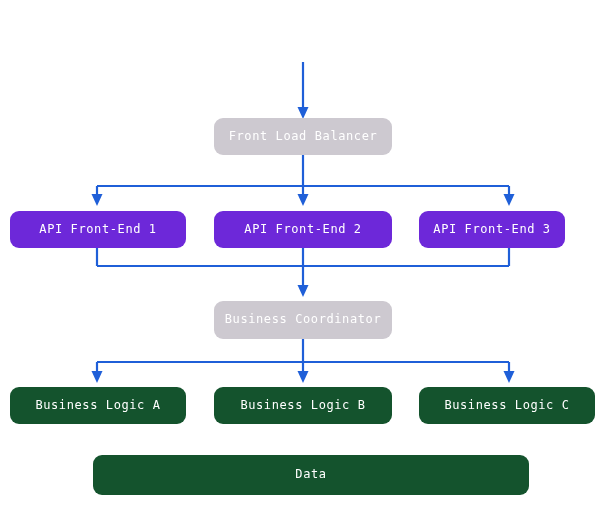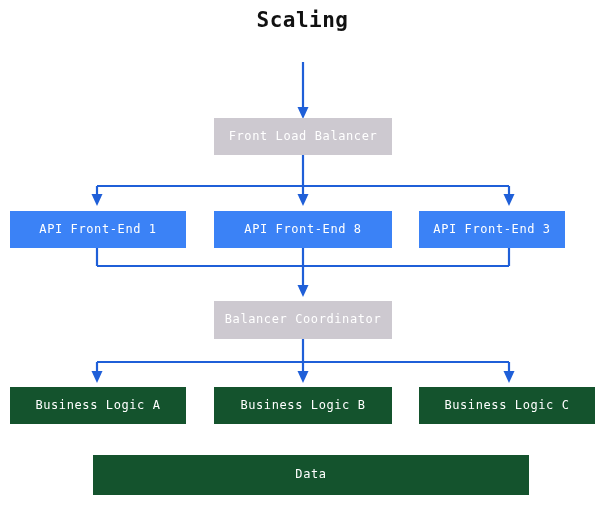--- a/index.html
+++ b/index.html
@@ -38,23 +38,24 @@
     display: flex;
     align-items: center;
     justify-content: center;
     font-family: "DejaVu Sans Mono", "Liberation Mono", monospace;
     font-size: 12px;
     letter-spacing: 0.6px;
     color: #ffffff;
     text-align: center;
     line-height: 1.1;
     user-select: none;
+    border-radius: 9px;
   }
   .node-gray   { background: #cdc9d0; }
-  .node-blue   { background: #3b82f6; }
+  .node-blue   { background: #6d28d9; }
   .node-orange { background: #14532d; }
 
   svg.edges {
     position: absolute;
     left: 0;
     top: 0;
     width: 605px;
     height: 506px;
     overflow: visible;
     pointer-events: none;
@@ -65,21 +66,20 @@
     stroke: #1f5fd8;
     stroke-width: 2.2;
   }
   svg.edges polygon { fill: #1f5fd8; }
 </style>
 </head>
 <body>
 
 <div id="diagram-root">
 
-  <div class="diagram-title">Scaling</div>
 
   <svg class="edges" viewBox="0 0 605 506" xmlns="http://www.w3.org/2000/svg">
 
     <g>
       <line x1="303" y1="62" x2="303" y2="111"></line>
       <polygon points="303,119 297.5,107 308.5,107"></polygon>
     </g>
 
     <g>
       <line x1="303" y1="155" x2="303" y2="186"></line>
@@ -108,24 +108,24 @@
       <line x1="303" y1="362" x2="303" y2="375"></line>
       <polygon points="303,383 297.5,371 308.5,371"></polygon>
       <line x1="509" y1="362" x2="509" y2="375"></line>
       <polygon points="509,383 503.5,371 514.5,371"></polygon>
     </g>
   </svg>
 
   <div class="node node-gray" style="left:214px; top:118px; width:178px; height:37px;">Front Load Balancer</div>
 
   <div class="node node-blue" style="left:10px; top:211px; width:176px; height:37px;">API Front-End 1</div>
-  <div class="node node-blue" style="left:214px; top:211px; width:178px; height:37px;">API Front-End 8</div>
+  <div class="node node-blue" style="left:214px; top:211px; width:178px; height:37px;">API Front-End 2</div>
   <div class="node node-blue" style="left:419px; top:211px; width:146px; height:37px;">API Front-End 3</div>
 
-  <div class="node node-gray" style="left:214px; top:301px; width:178px; height:38px;">Balancer Coordinator</div>
+  <div class="node node-gray" style="left:214px; top:301px; width:178px; height:38px;">Business Coordinator</div>
 
   <div class="node node-orange" style="left:10px; top:387px; width:176px; height:37px;">Business Logic A</div>
   <div class="node node-orange" style="left:214px; top:387px; width:178px; height:37px;">Business Logic B</div>
   <div class="node node-orange" style="left:419px; top:387px; width:176px; height:37px;">Business Logic C</div>
 
   <div class="node node-orange" style="left:93px; top:455px; width:436px; height:40px;">Data</div>
 
 </div>
 
 </body></html>

